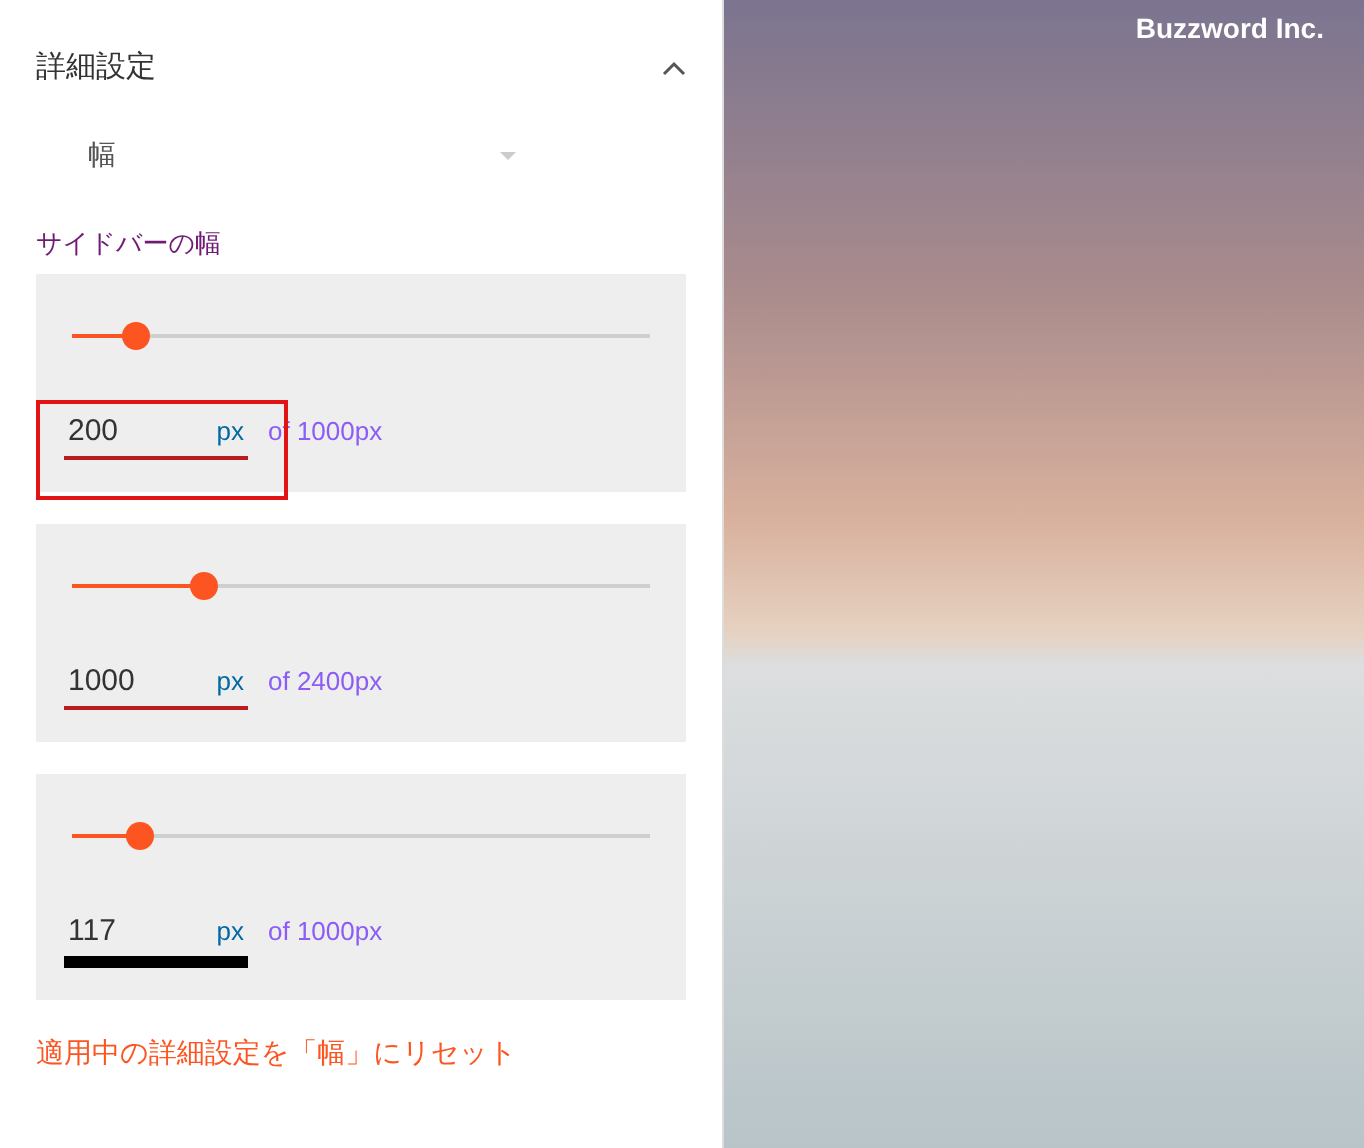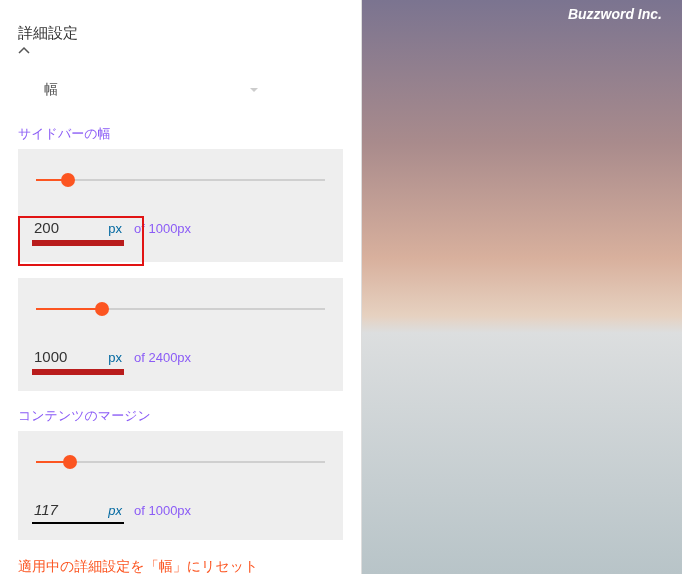--- a/index.html
+++ b/index.html
@@ -14,45 +14,44 @@
     display: flex;
   }
   .left-panel {
     width: 362px;
     border-right: 1px solid #ddd;
     padding: 8px 0 0 0;
     background: #fff;
   }
   .section-header {
     display: flex;
-    align-items: flex-start;
+    align-items: center;
     justify-content: space-between;
     padding: 16px 18px 8px 18px;
     color: #333;
     font-size: 15px;
-    flex-direction: column;
   }
   .chev { width: 12px; height:12px; }
   .dropdown-row {
     padding: 14px 28px 22px 42px;
   }
   .dropdown {
     width: 220px;
     display: flex;
     align-items: center;
     justify-content: space-between;
     color: #555;
     padding: 4px 2px;
     cursor: pointer;
   }
   .dropdown .tri {
     color: #ccc;
   }
   .field-label {
-    color: #8b5cf6;
+    color: #701a75;
     font-size: 13px;
     margin: 0 0 6px 18px;
   }
   .slider-card {
     background: #eee;
     margin: 0 18px 16px 18px;
     padding: 14px 14px 16px 14px;
   }
   .slider-track {
     position: relative;
@@ -83,28 +82,27 @@
     cursor: grab;
   }
   .value-row {
     display: flex;
     align-items: baseline;
     gap: 10px;
   }
   .value-input {
     display: flex;
     align-items: baseline;
-    border-bottom: 6px solid #b91c1c;
+    border-bottom: 2px solid #b91c1c;
     padding: 2px 2px 4px 2px;
     width: 92px;
     gap: 8px;
   }
   .value-input.gray {
-    border-bottom: 2px solid #000000;
-    font-style: italic;
+    border-bottom: 6px solid #000000;
   }
   .value-num {
     font-size: 15px;
     color: #333;
     flex: 1;
   }
   .value-unit {
     color: #0369a1;
     font-size: 13px;
   }
@@ -136,21 +134,20 @@
     background: linear-gradient(to bottom,
       #7b7490 0%, #a98b8c 25%, #d8b09d 45%,
       #e6d1c0 55%, #dcdedf 58%, #b8c4c8 100%);
   }
   .brand {
     position: absolute;
     top: 6px; right: 20px;
     color: #fff;
     font-weight: bold;
     font-size: 14px;
-    font-style: italic;
   }
 </style>
 </head>
 <body>
 
 <div class="left-panel" style="position:relative;">
   <div class="section-header">
     <span>詳細設定</span>
     <span class="chev">
       <svg width="12" height="12" viewBox="0 0 12 12">
@@ -194,21 +191,20 @@
           <div class="thumb" style="left: 23%;"></div>
         </div>
         <div class="value-row">
           <div class="value-input">
             <span class="value-num">1000</span>
             <span class="value-unit">px</span>
           </div>
           <span class="of-text">of 2400px</span>
         </div>
       </div>
-      <div class="field-label">コンテンツのマージン</div>
       <div class="slider-card" style="position: relative;">
         <div class="slider-track">
           <div class="track-bg"></div>
           <div class="track-fill" style="width: 11.7%;"></div>
           <div class="thumb" style="left: 11.7%;"></div>
         </div>
         <div class="value-row">
           <div class="value-input gray">
             <span class="value-num">117</span>
             <span class="value-unit">px</span>

